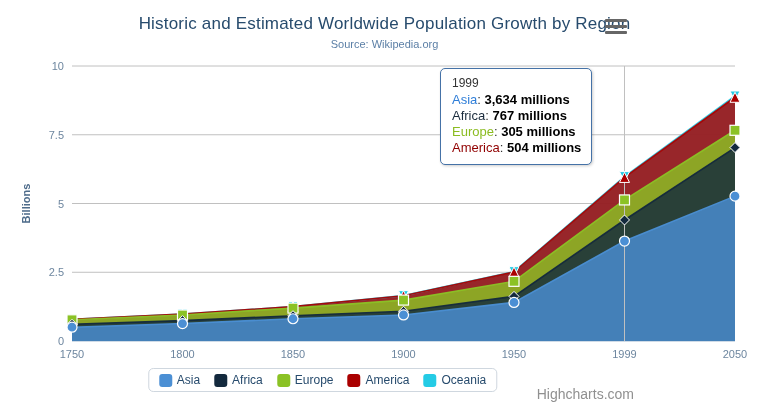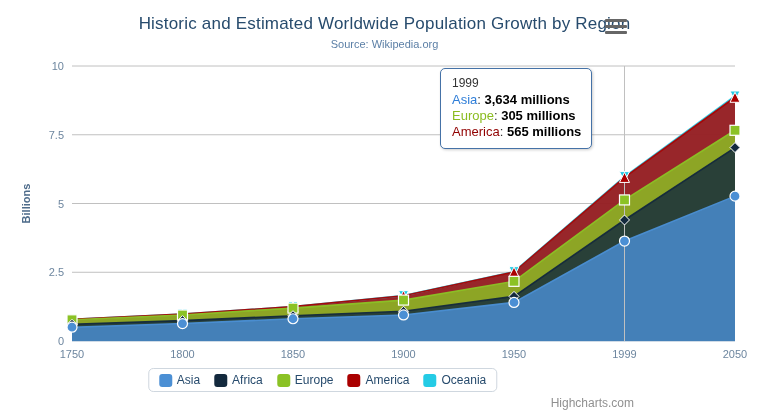--- a/index.html
+++ b/index.html
@@ -49,21 +49,21 @@
     background:#fff;border:1px solid #4572a7;border-radius:5px;
     padding:7px 10px 8px 11px;box-shadow:1px 1px 3px rgba(0,0,0,.2);
     white-space:nowrap;
   }
   .tt-header{font-size:12px;color:#333;margin-bottom:2px;}
   .tt-row{font-size:13px;color:#333;line-height:16px;}
   .tt-name{font-weight:normal;}
   .tt-val{font-weight:bold;color:#000;}
 
   
-  .credits{position:absolute;right:11px;bottom:6px;font-size:12px;color:#909090;}
+  .credits{position:absolute;right:11px;bottom:14px;font-size:14px;color:#909090;}
 </style>
 </head>
 <body>
 
 <div id="chart-root">
 
   <div class="chart-title">Historic and Estimated Worldwide Population Growth by Region</div>
   <div class="chart-subtitle">Source: Wikipedia.org</div>
 
   <button class="ctx-btn" aria-label="menu">
@@ -160,19 +160,20 @@
       <div class="legend-item">
         <span class="legend-swatch" style="background: rgb(36, 203, 229);"></span>
         <span class="legend-text">Oceania</span>
       </div>
     </div>
 
   <div class="tooltip">
     <div class="tt-header">1999</div>
     <div>
         <div class="tt-row"><span class="tt-name" style="color: rgb(47, 126, 216);">Asia</span><span>: </span><span class="tt-val">3,634 millions</span></div>
+        <div class="tt-row"><span class="tt-name" style="color: rgb(26, 43, 60);">Africa</span><span>: </span><span class="tt-val">767 millions</span></div>
         <div class="tt-row"><span class="tt-name" style="color: rgb(139, 188, 33);">Europe</span><span>: </span><span class="tt-val">305 millions</span></div>
-        <div class="tt-row"><span class="tt-name" style="color: rgb(145, 0, 0);">America</span><span>: </span><span class="tt-val">565 millions</span></div>
+        <div class="tt-row"><span class="tt-name" style="color: rgb(145, 0, 0);">America</span><span>: </span><span class="tt-val">504 millions</span></div>
       </div>
   </div>
 
   <div class="credits">Highcharts.com</div>
 </div>
 
 </body></html>

